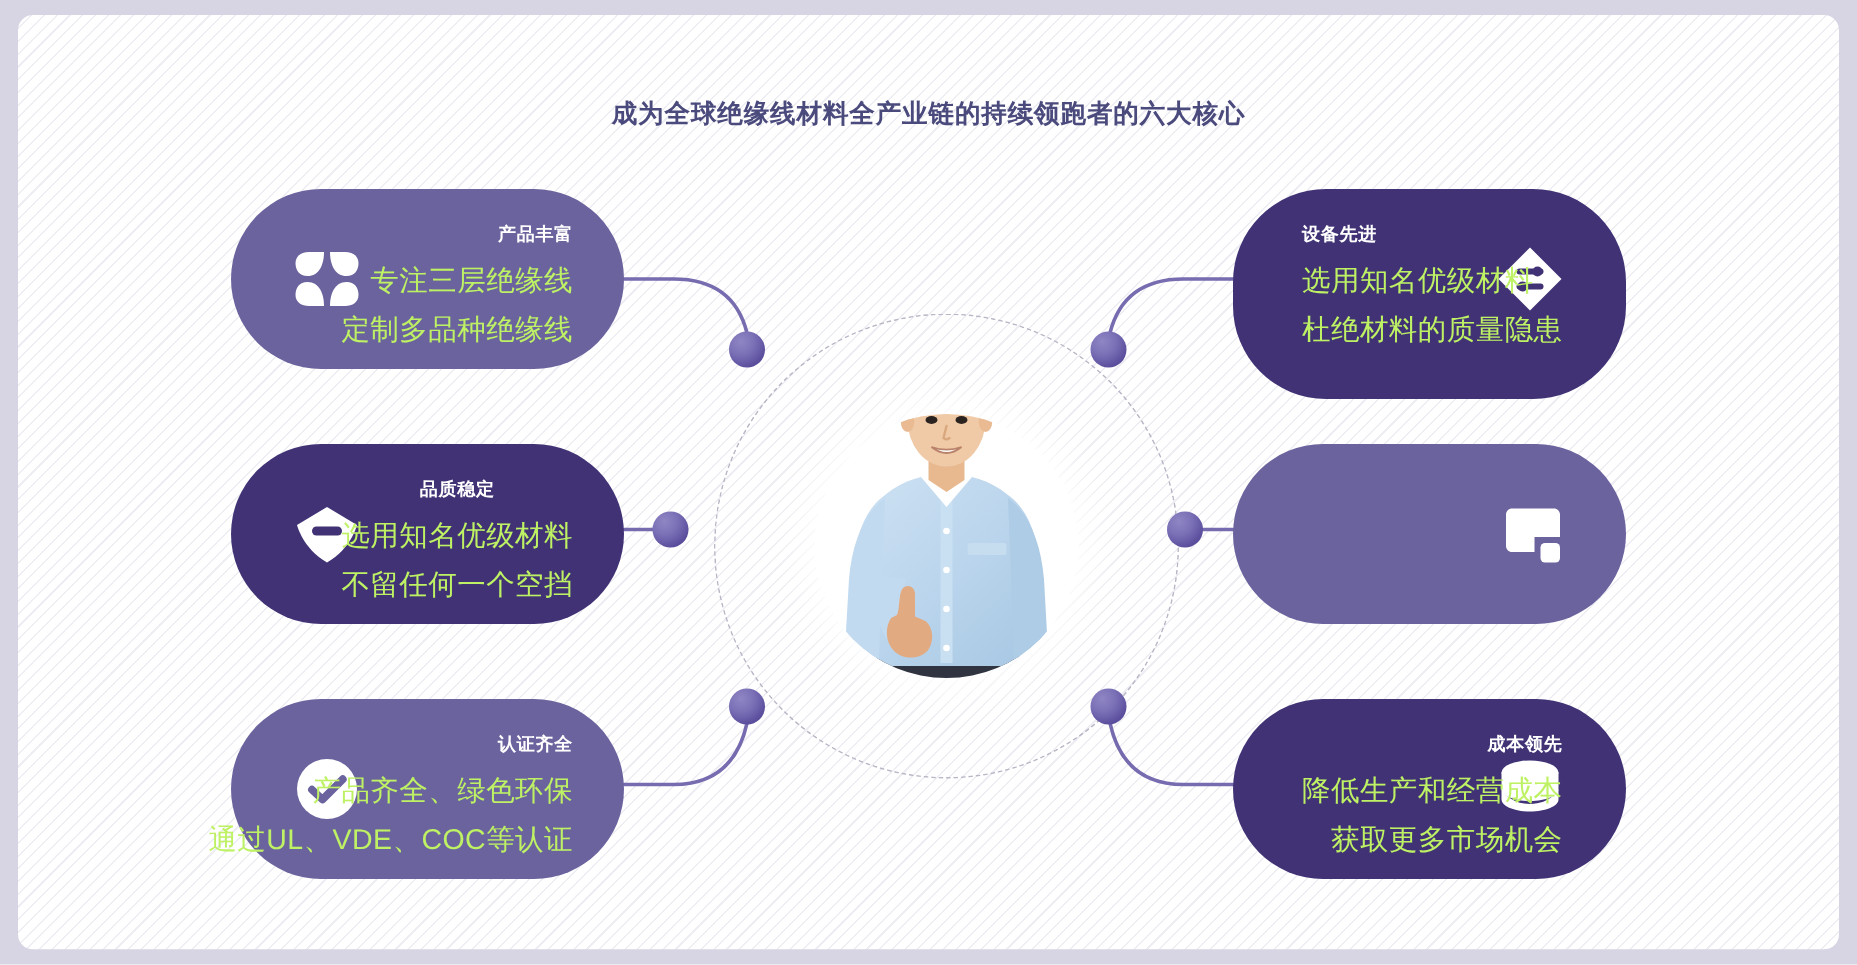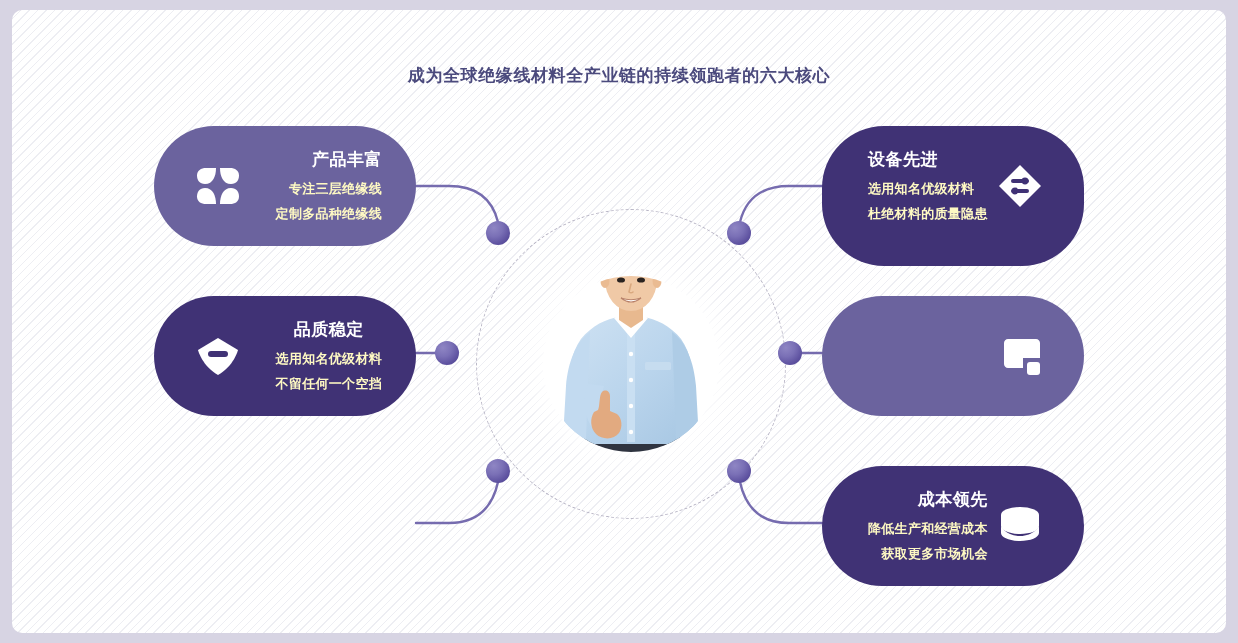--- a/index.html
+++ b/index.html
@@ -38,31 +38,30 @@
     position:absolute;
     border-radius:62px;
     box-sizing:border-box;
     color:#ffffff;
   }
   .card.light{background:#6b639e;}
   .card.dark{background:#403275;}
 
   .card .ctitle{
     position:absolute;
-    font-size:17px;font-weight:bold;
+    font-size:12px;font-weight:bold;
     white-space:nowrap;
     letter-spacing:.5px;
   }
   .card .cline{
     position:absolute;
-    font-size:13px;
+    font-size:19px;
     white-space:nowrap;
-    color:#fef9c3;
+    color:#bef264;
     letter-spacing:.3px;
-    font-weight:bold;
   }
   .card .cicon{
     position:absolute;
     width:48px;height:48px;
   }
 
   
   .card.left .ctxt{position:absolute;right:34px;text-align:right;}
   
   .card.right .ctxt{position:absolute;left:46px;text-align:left;}
@@ -216,20 +215,33 @@
           <rect x="14" y="19" width="20" height="6" rx="3" fill="#403275"></rect>
         </svg>
       </div>
       <div class="ctxt" style="top:22px;text-align:center;">
         <span class="ctitle">品质稳定</span>
         <span class="cline">选用知名优级材料</span>
         <span class="cline">不留任何一个空挡</span>
       </div>
     </div>
 
+    <div class="card left light" style="left:142px;top:456px;width:262px;height:120px;">
+      <div class="cicon" style="left:40px;top:36px;">
+        <svg width="48" height="48" viewBox="0 0 48 48">
+          <circle cx="24" cy="24" r="20" fill="#ffffff"></circle>
+          <path d="M14,24.5 L21,31 L34.5,17.5" stroke="#6b639e" stroke-width="5.2" fill="none" stroke-linecap="round" stroke-linejoin="round"></path>
+        </svg>
+      </div>
+      <div class="ctxt" style="top:22px;">
+        <span class="ctitle">认证齐全</span>
+        <span class="cline">产品齐全、绿色环保</span>
+        <span class="cline">通过UL、VDE、COC等认证</span>
+      </div>
+    </div>
 
     <div class="card right dark" style="left:810px;top:116px;width:262px;height:140px;">
       <div class="cicon" style="left:174px;top:36px;">
         <svg width="48" height="48" viewBox="0 0 48 48">
           <path d="M24,3 L45,24 L24,45 L3,24 Z" fill="#ffffff"></path>
           <rect x="15" y="17" width="18" height="4" rx="2" fill="#403275"></rect>
           <rect x="15" y="27" width="18" height="4" rx="2" fill="#403275"></rect>
           <circle cx="29" cy="19" r="3.4" fill="#403275"></circle>
           <circle cx="19" cy="29" r="3.4" fill="#403275"></circle>
         </svg>

